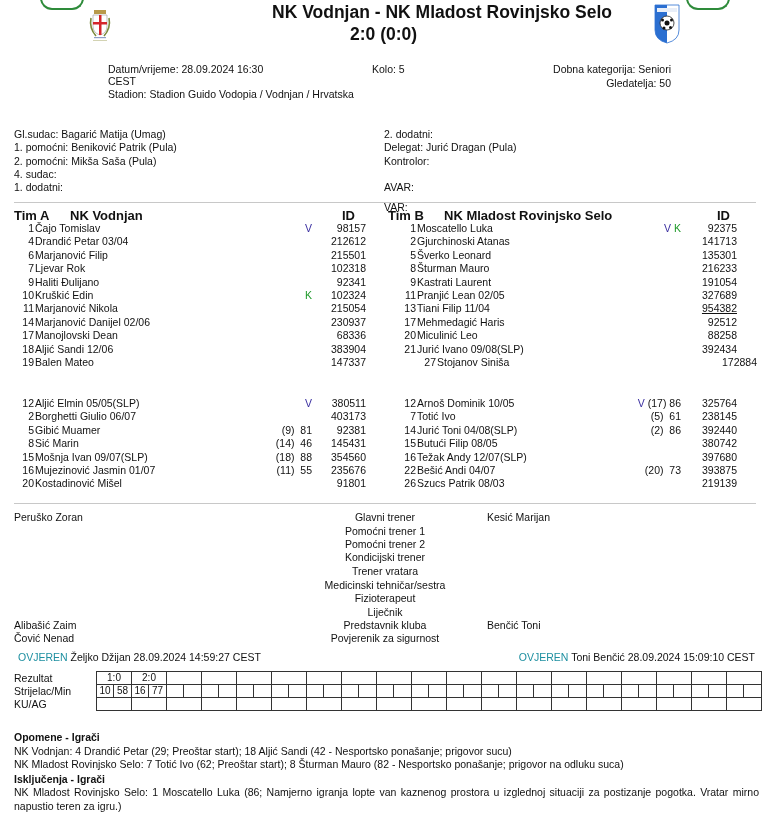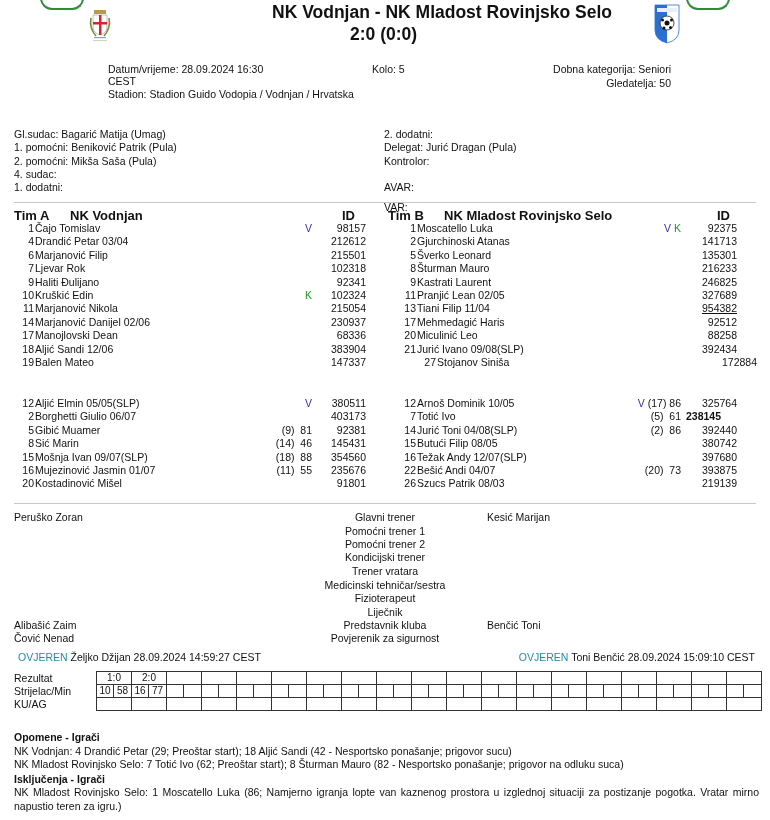--- a/index.html
+++ b/index.html
@@ -223,21 +223,21 @@
       <span class="pid" style="right:0px;">135301</span>
     </div>
     <div class="row" style="left:384px; top:262.2px; width:353px;">
       <span class="num" style="left:12px;">8</span>
       <span class="name" style="left:33px;">Šturman Mauro</span>
       <span class="pid" style="right:0px;">216233</span>
     </div>
     <div class="row" style="left:384px; top:275.6px; width:353px;">
       <span class="num" style="left:12px;">9</span>
       <span class="name" style="left:33px;">Kastrati Laurent</span>
-      <span class="pid" style="right:0px;">246825</span>
+      <span class="pid" style="right:0px;">191054</span>
     </div>
     <div class="row" style="left:384px; top:289px; width:353px;">
       <span class="num" style="left:12px;">11</span>
       <span class="name" style="left:33px;">Pranjić Lean 02/05</span>
       <span class="pid" style="right:0px;">327689</span>
     </div>
     <div class="row" style="left:384px; top:302.4px; width:353px;">
       <span class="num" style="left:12px;">13</span>
       <span class="name" style="left:33px;">Tiani Filip 11/04</span>
       <span class="pid" style="right:0px;text-decoration:underline;">954382</span>
@@ -267,21 +267,21 @@
     <div class="row" style="left:384px; top:397px; width:353px;">
       <span class="num" style="left:12px;">12</span>
       <span class="name" style="left:33px;">Arnoš Dominik 10/05</span>
       <span class="sub" style="right:56px;"><span class="flag-v">V</span><span style="margin-left:3px;">(17) 86</span></span>
       <span class="pid" style="right:0px;">325764</span>
     </div>
     <div class="row" style="left:384px; top:410.4px; width:353px;">
       <span class="num" style="left:12px;">7</span>
       <span class="name" style="left:33px;">Totić Ivo</span>
       <span class="sub" style="right:56px; white-space:pre;">(5)  61</span>
-      <span class="pid" style="right:16px;font-weight:bold;">238145</span>
+      <span class="pid" style="right:0px;">238145</span>
     </div>
     <div class="row" style="left:384px; top:423.8px; width:353px;">
       <span class="num" style="left:12px;">14</span>
       <span class="name" style="left:33px;">Jurić Toni 04/08(SLP)</span>
       <span class="sub" style="right:56px; white-space:pre;">(2)  86</span>
       <span class="pid" style="right:0px;">392440</span>
     </div>
     <div class="row" style="left:384px; top:437.2px; width:353px;">
       <span class="num" style="left:12px;">15</span>
       <span class="name" style="left:33px;">Butući Filip 08/05</span>

